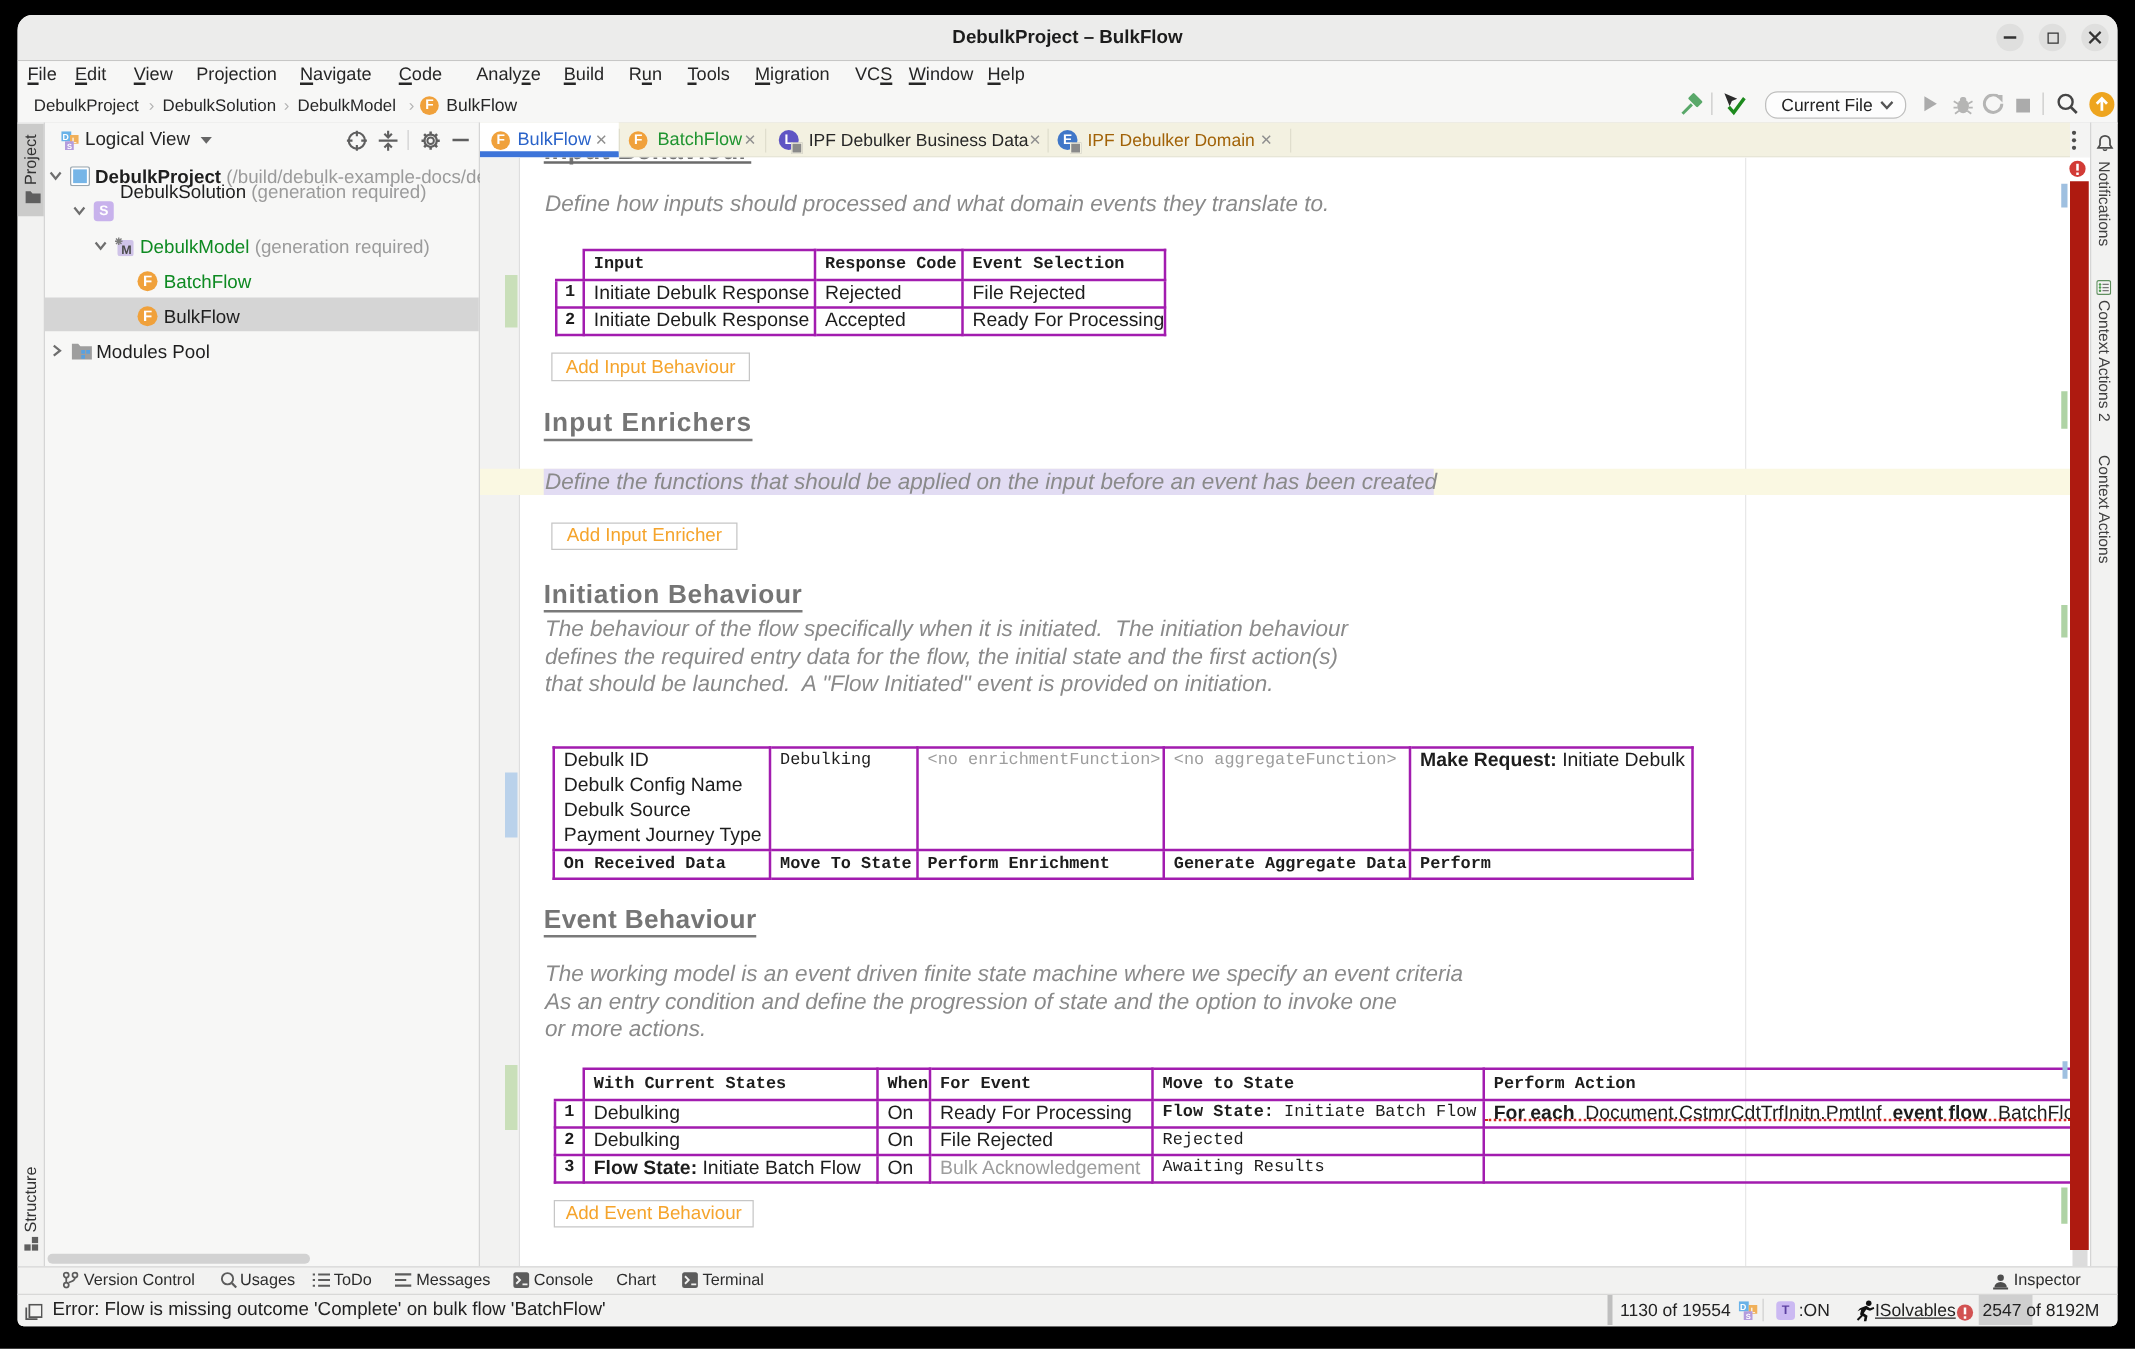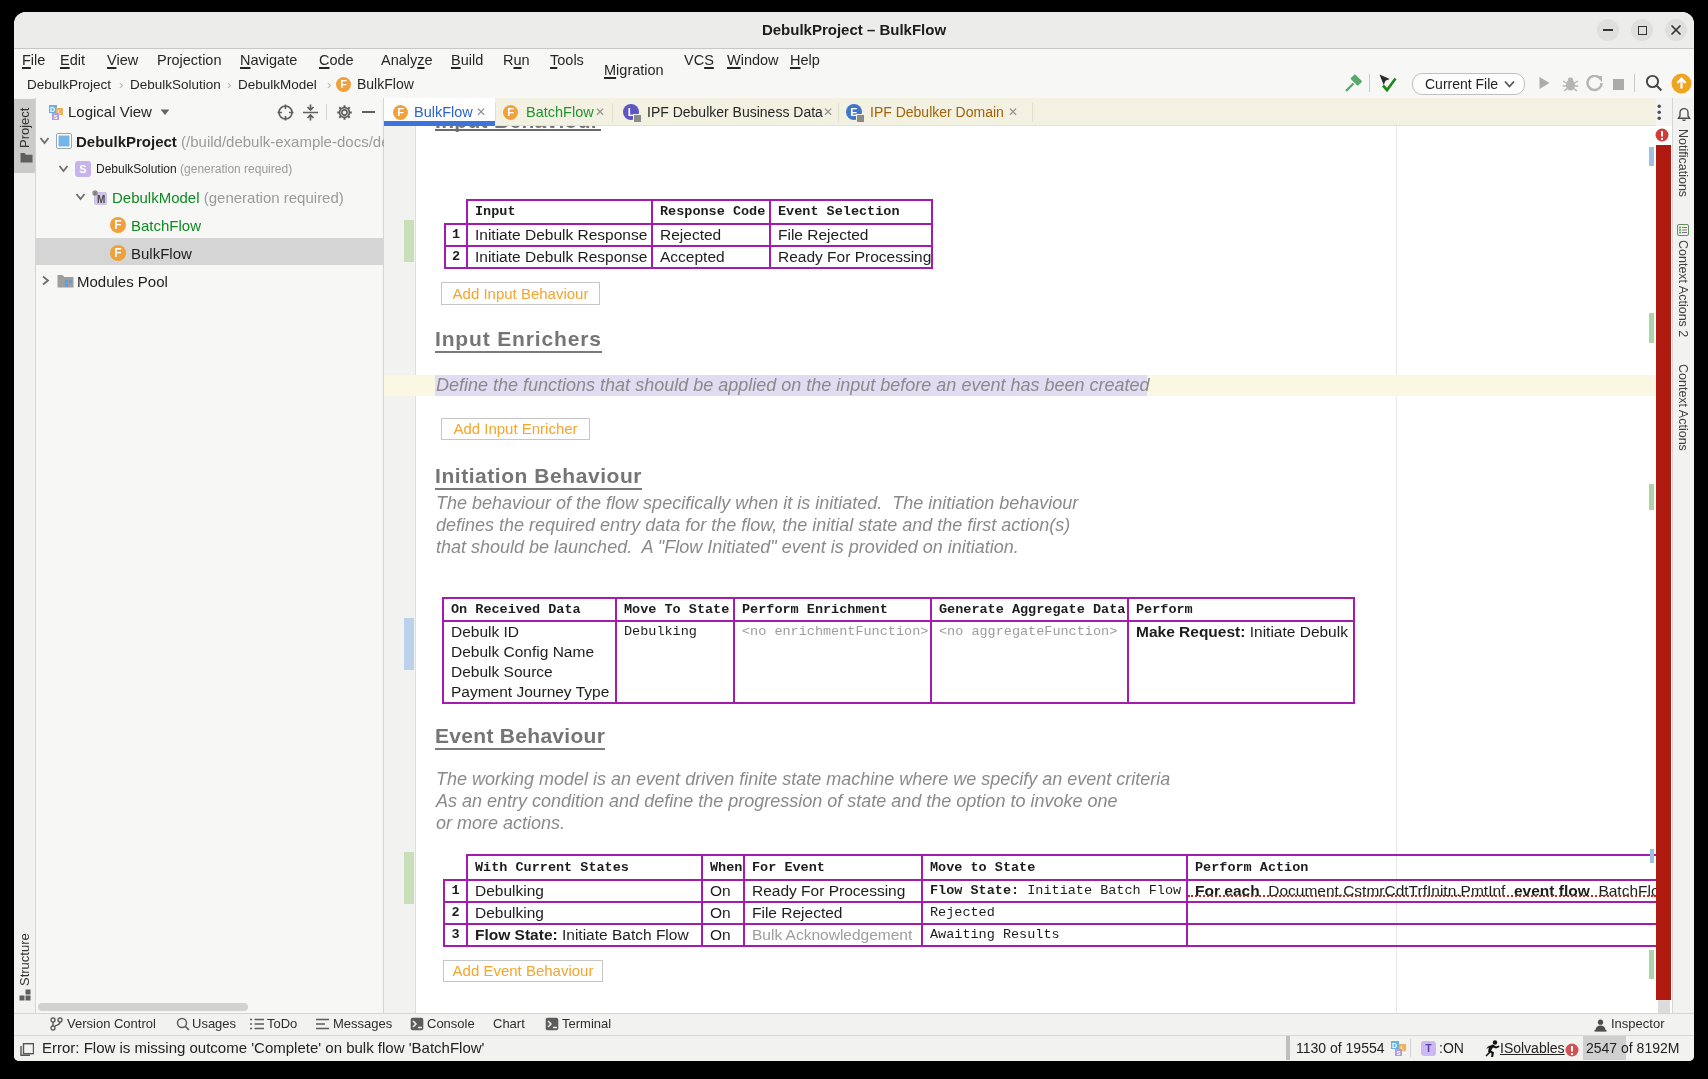--- a/index.html
+++ b/index.html
@@ -53,21 +53,21 @@
 <div class="a mi" style="left:22px;top:48px;"><u>F</u>ile</div>
 <div class="a mi" style="left:60px;top:48px;"><u>E</u>dit</div>
 <div class="a mi" style="left:107px;top:48px;"><u>V</u>iew</div>
 <div class="a mi" style="left:157px;top:48px;">Projection</div>
 <div class="a mi" style="left:240px;top:48px;"><u>N</u>avigate</div>
 <div class="a mi" style="left:319px;top:48px;"><u>C</u>ode</div>
 <div class="a mi" style="left:381px;top:48px;">Analy<u>z</u>e</div>
 <div class="a mi" style="left:451px;top:48px;"><u>B</u>uild</div>
 <div class="a mi" style="left:503px;top:48px;">R<u>u</u>n</div>
 <div class="a mi" style="left:550px;top:48px;"><u>T</u>ools</div>
-<div class="a mi" style="left:604px;top:48px;margin-top:10px;"><u>M</u>igration</div>
+<div class="a mi" style="left:604px;top:48px;"><u>M</u>igration</div>
 <div class="a mi" style="left:684px;top:48px;">VC<u>S</u></div>
 <div class="a mi" style="left:727px;top:48px;"><u>W</u>indow</div>
 <div class="a mi" style="left:790px;top:48px;"><u>H</u>elp</div>
 <div class="a crumb" style="left:27px;top:72px;">DebulkProject</div>
       <div class="a crumb sep" style="left:119px;top:72px;">›</div>
       <div class="a crumb" style="left:130px;top:72px;">DebulkSolution</div>
       <div class="a crumb sep" style="left:227px;top:72px;">›</div>
       <div class="a crumb" style="left:238px;top:72px;">DebulkModel</div>
       <div class="a crumb sep" style="left:327px;top:72px;">›</div>
 <div class="a" style="left:336px;top:77px;width:15px;height:15px;border-radius:50%;background:#f0a13b;color:#fff;font-size:11px;font-weight:bold;text-align:center;line-height:15px;">F</div>
@@ -162,21 +162,21 @@
       </svg>
 <svg class="a" style="left:56px;top:133px;" width="16" height="16">
         <rect x="0.5" y="0.5" width="15" height="15" rx="1.5" fill="#fff" stroke="#9aa7b0"></rect>
         <rect x="2.5" y="2.5" width="11" height="11" fill="#76b5e7"></rect>
       </svg>
 <div class="a" style="left:76px;top:128px;font-size:15px;line-height:27px;color:#1e1e1e;font-weight:bold;">DebulkProject <span style="font-weight:normal;color:#9b9b9b;">(/build/debulk-example-docs/debu</span></div>
 <svg class="a" style="left:58px;top:163px;" width="11" height="11">
         <path d="M1.5 3 L5.5 8 L9.5 3" stroke="#6e6e6e" stroke-width="1.8" fill="none"></path>
       </svg>
 <div class="a" style="left:75px;top:161px;width:16px;height:16px;border-radius:3px;background:#c8b2ec;color:#fff;font-weight:bold;font-size:11px;text-align:center;line-height:16px;">S</div>
-<div class="a" style="left:96px;top:156px;font-size:12px;line-height:27px;color:#1e1e1e;">DebulkSolution <span style="color:#9b9b9b;">(generation required)</span></div>
+<div class="a" style="left:96px;top:140px;font-size:15px;line-height:27px;color:#1e1e1e;">DebulkSolution <span style="color:#9b9b9b;">(generation required)</span></div>
 <svg class="a" style="left:75px;top:191px;" width="11" height="11">
         <path d="M1.5 3 L5.5 8 L9.5 3" stroke="#6e6e6e" stroke-width="1.8" fill="none"></path>
       </svg>
 <div class="a" style="left:91px;top:189px;width:16px;height:16px;">
  <svg width="16" height="16">
           <rect x="3" y="3" width="13" height="13" rx="2" fill="#cfc3e8"></rect>
           <text x="6" y="14" font-size="10" font-weight="bold" fill="#4a4a4a">M</text>
           <path d="M4 1 v6 M1 4 h6 M1.8 1.8 l4.4 4.4 M6.2 1.8 l-4.4 4.4" stroke="#7d7d7d" stroke-width="1.1"></path>
         </svg>
 </div>
@@ -230,20 +230,21 @@
   <div class="a" style="left:435px;top:375px;width:712px;height:21px;background:#e2dcf3;"></div>
 
   <div class="a" style="left:404px;top:220px;width:10px;height:42px;background:#c9dfb9;"></div>
   <div class="a" style="left:404px;top:618px;width:10px;height:52px;background:#bad2eb;"></div>
   <div class="a" style="left:404px;top:852px;width:10px;height:52px;background:#c9dfb9;"></div>
 
   <div class="a" style="left:435px;top:123px;width:180px;height:13px;overflow:hidden;">
     <div class="a doc-h" style="left:0px;top:-13px;border-bottom:none;">Input Behaviour</div>
   </div>
   <div class="a" style="left:435px;top:129px;width:166px;height:2px;background:#6b6b6b;"></div>
+  <div class="a doc-d" style="left:436px;top:152px;">Define how inputs should processed and what domain events they translate to.</div>
 
   <table class="doc a" style="left:444px;top:199px;width:487px;">
     <colgroup>
               <col style="width:22px">
               <col style="width:185px">
               <col style="width:118px">
               <col style="width:162px">
             </colgroup>
     <tbody>
               <tr style="height:22px;line-height:22px;">
@@ -275,33 +276,33 @@
 
   <table class="doc a" style="left:442px;top:597px;width:911px;">
     <colgroup>
               <col style="width:173px">
               <col style="width:118px">
               <col style="width:197px">
               <col style="width:197px">
               <col style="width:226px">
             </colgroup>
     <tbody>
-              <tr style="height:21px;">
+              <tr style="height:80px;">
+                <td class="cs" style="line-height:20px;">Debulk ID<br>Debulk Config Name<br>Debulk Source<br>Payment Journey Type</td>
+                <td class="cm" style="line-height:20px;">Debulking</td>
+                <td class="cm cg" style="line-height:20px;">&lt;no enrichmentFunction&gt;</td>
+                <td class="cm cg" style="line-height:20px;">&lt;no aggregateFunction&gt;</td>
+                <td class="cs" style="line-height:20px;"><b>Make Request:</b> Initiate Debulk</td>
+              </tr>
+    <tr style="height:21px;">
                 <td class="th" style="line-height:21px;">On Received Data</td>
                 <td class="th" style="line-height:21px;">Move To State</td>
                 <td class="th" style="line-height:21px;">Perform Enrichment</td>
                 <td class="th" style="line-height:21px;">Generate Aggregate Data</td>
                 <td class="th" style="line-height:21px;">Perform</td>
-              </tr>
-    <tr style="height:80px;">
-                <td class="cs" style="line-height:20px;">Debulk ID<br>Debulk Config Name<br>Debulk Source<br>Payment Journey Type</td>
-                <td class="cm" style="line-height:20px;">Debulking</td>
-                <td class="cm cg" style="line-height:20px;">&lt;no enrichmentFunction&gt;</td>
-                <td class="cm cg" style="line-height:20px;">&lt;no aggregateFunction&gt;</td>
-                <td class="cs" style="line-height:20px;"><b>Make Request:</b> Initiate Debulk</td>
               </tr>
   </tbody>
           </table>
   <div class="a doc-h" style="left:435px;top:725px;">Event Behaviour</div>
   <div class="a doc-d" style="left:436px;top:768px;">The working model is an event driven finite state machine where we specify an event criteria<br>As an entry condition and define the progression of state and the option to invoke one<br>or more actions.</div>
 
   <table class="doc a" style="left:443px;top:854px;width:1217px;">
     <colgroup>
               <col style="width:23px">
               <col style="width:235px">

